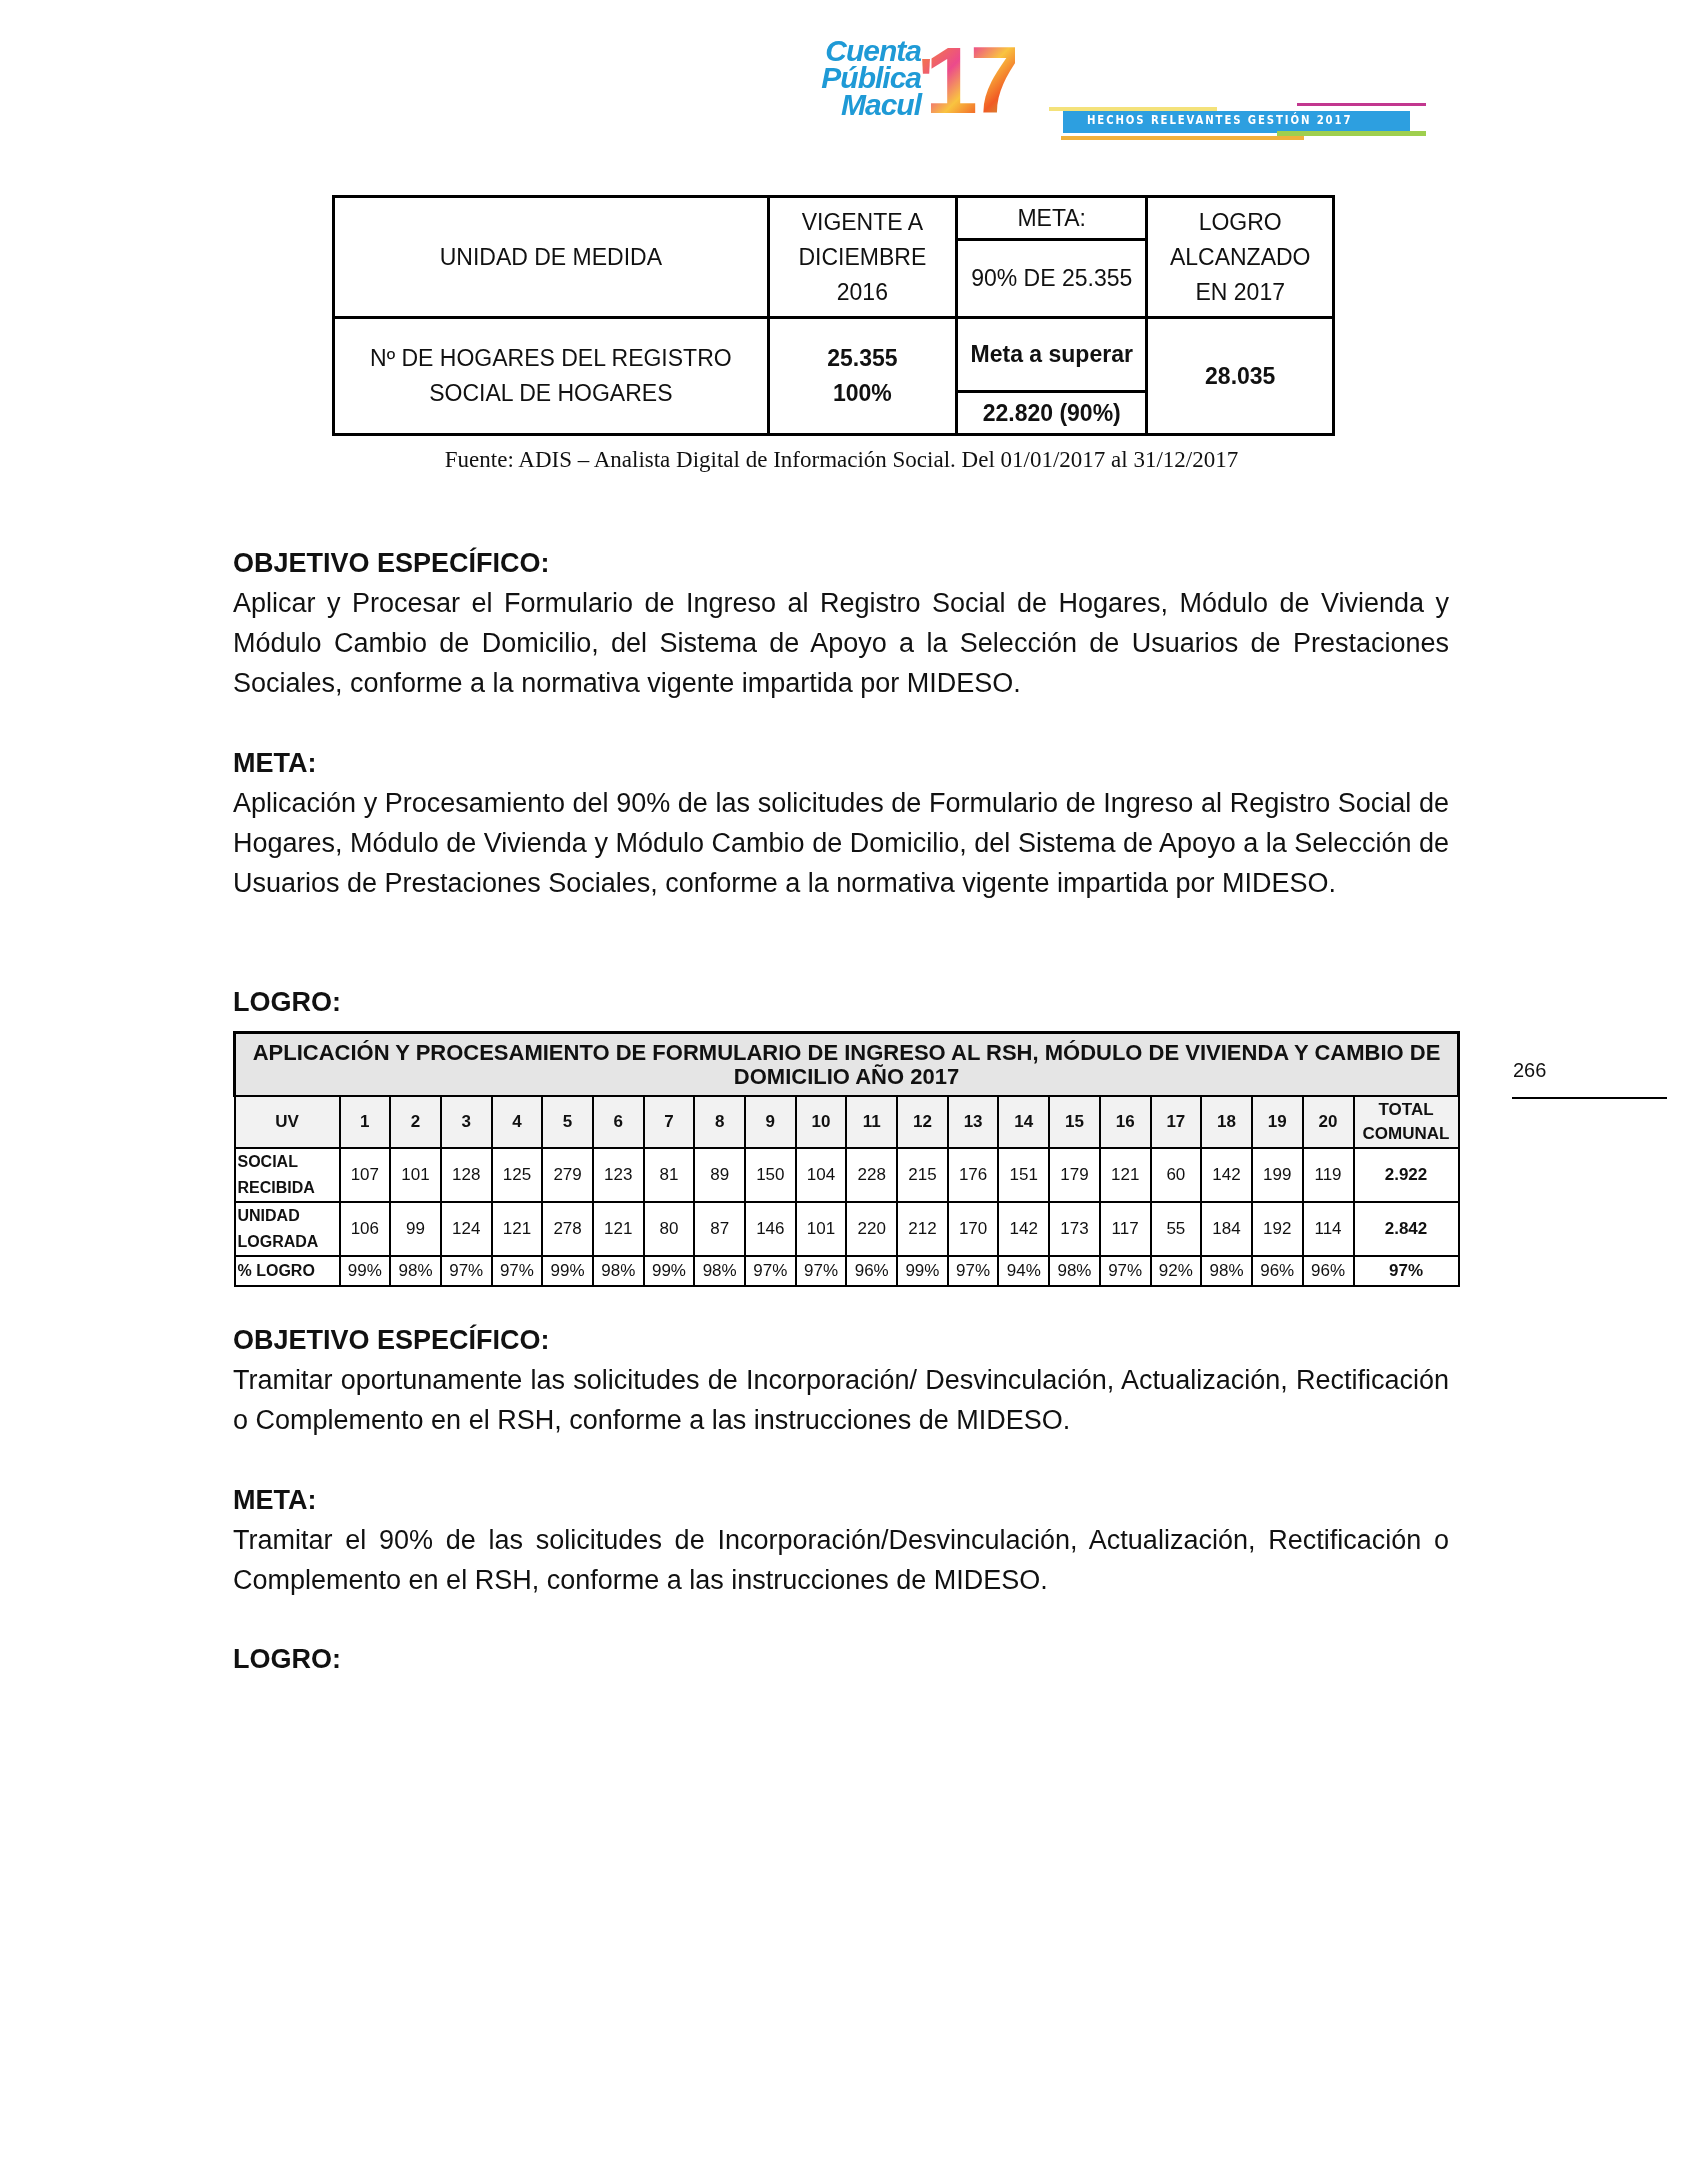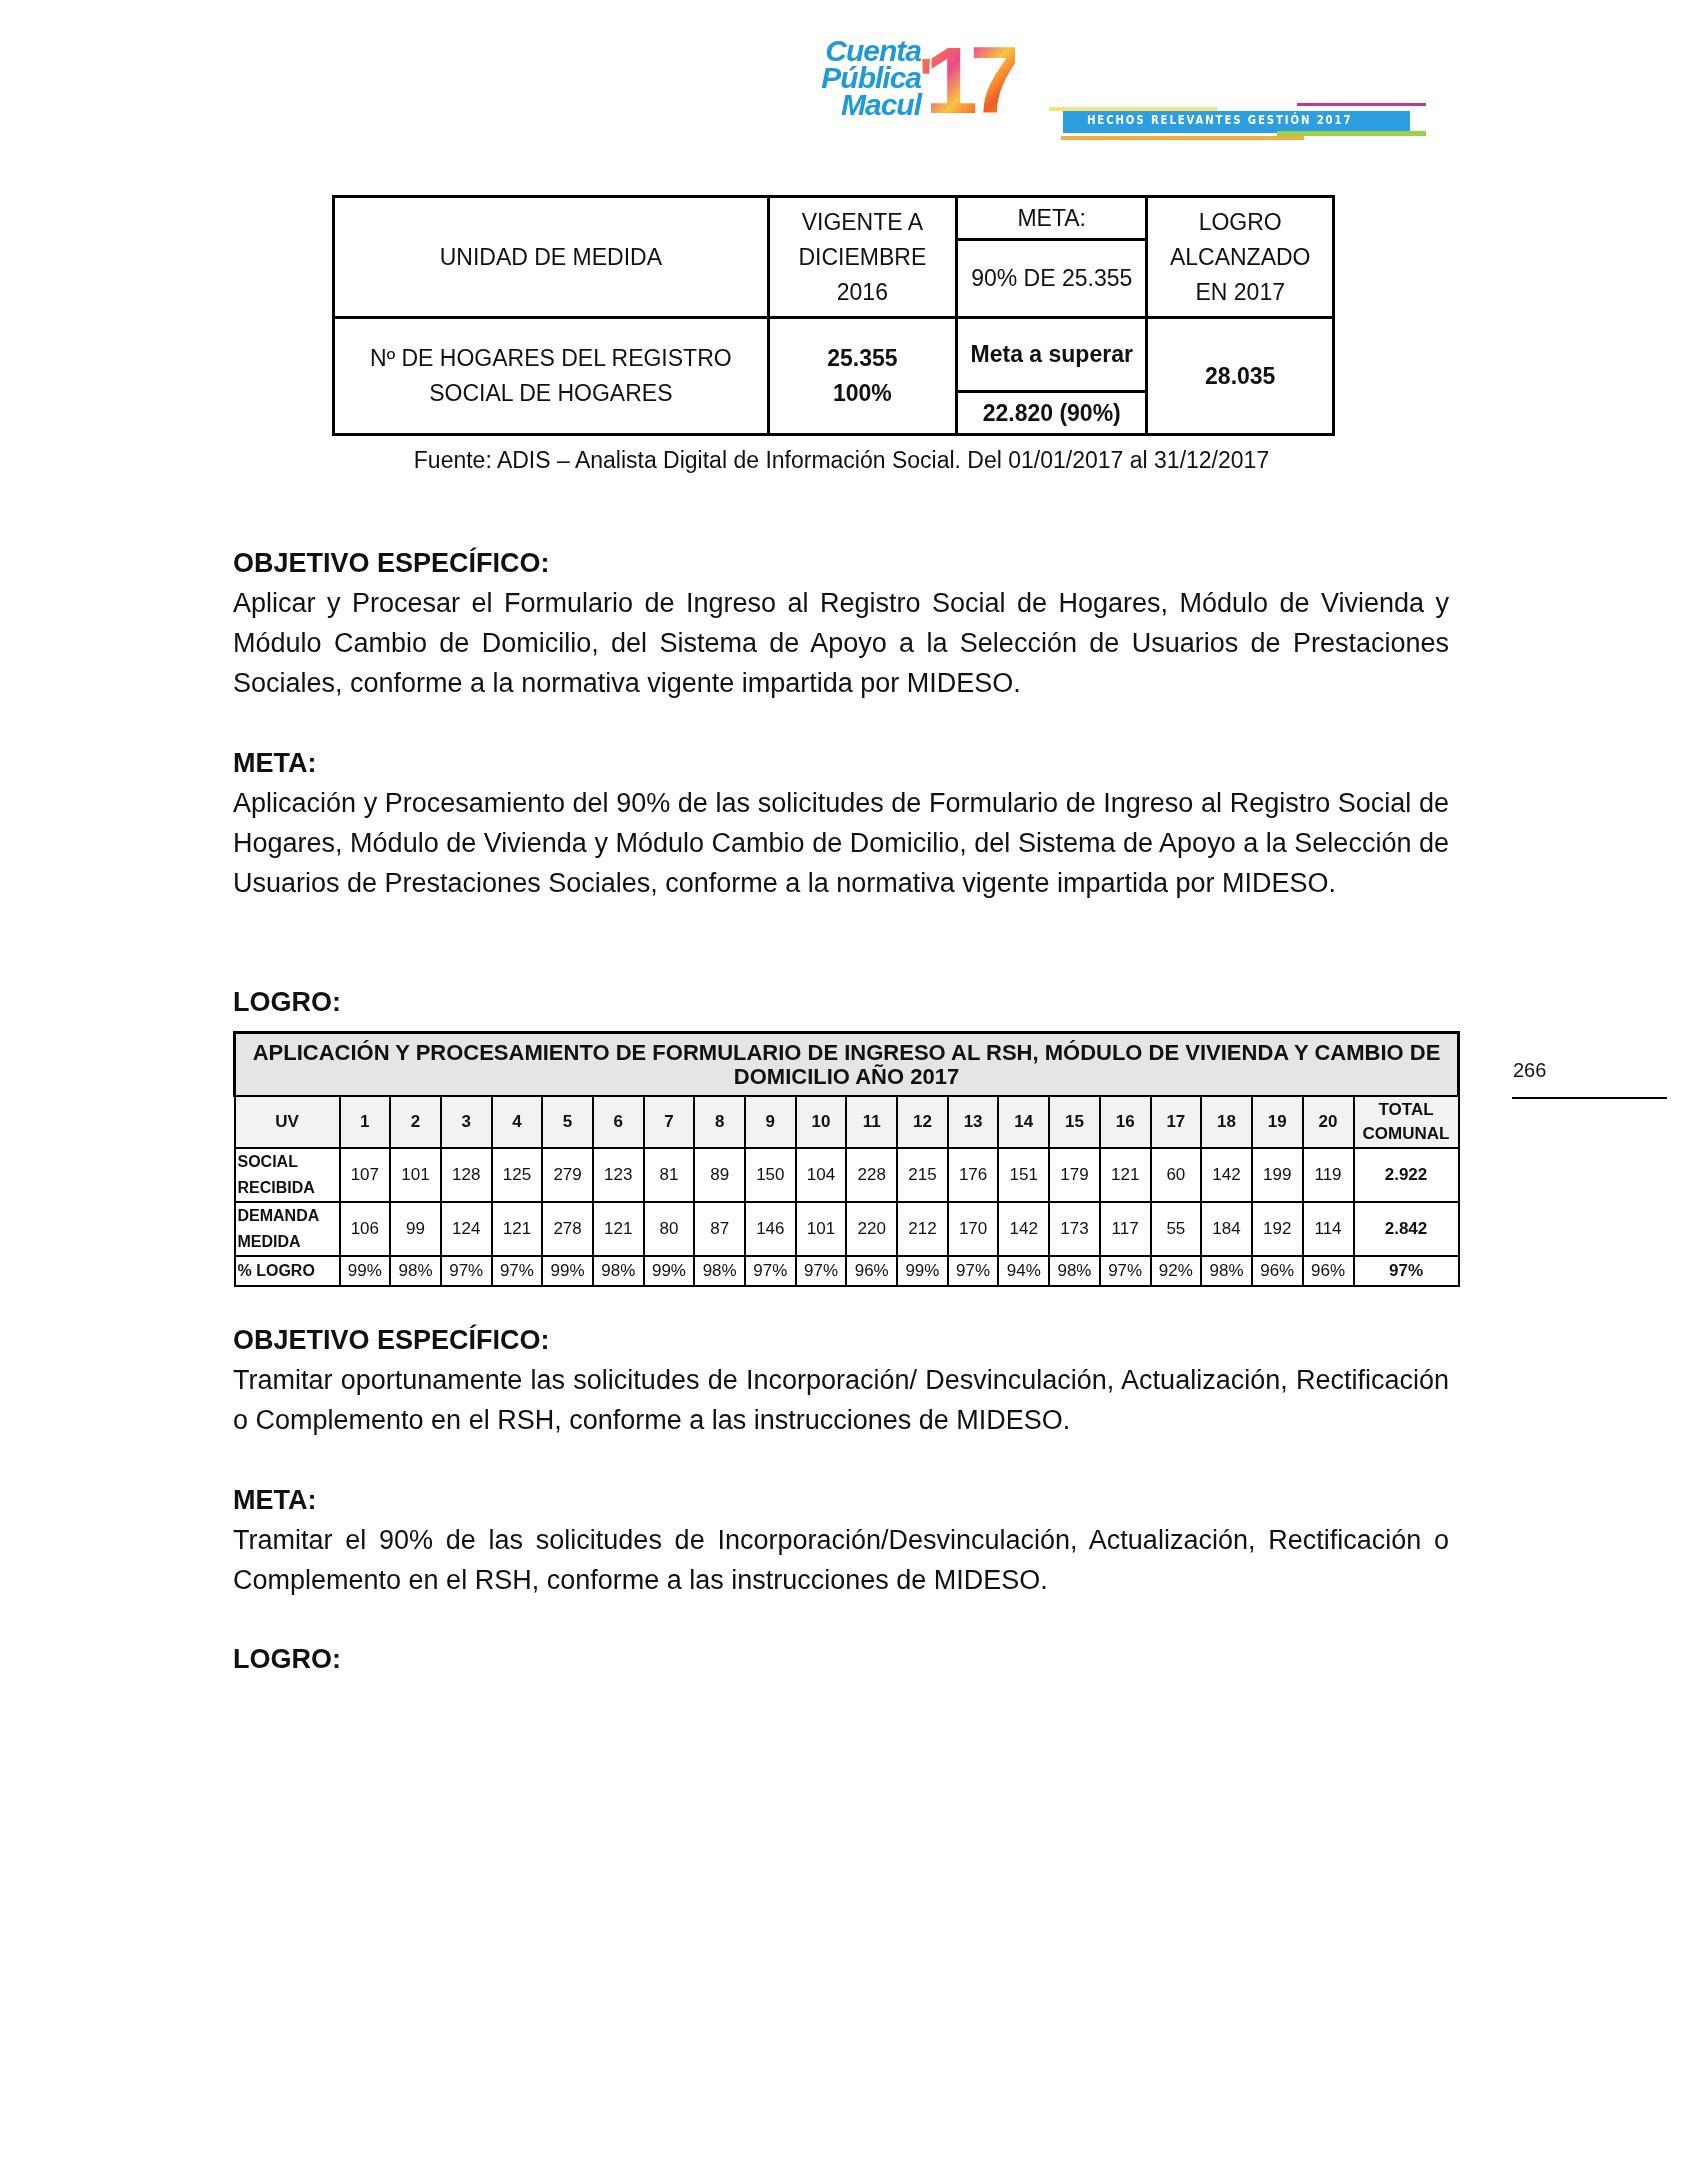--- a/index.html
+++ b/index.html
@@ -19,21 +19,21 @@
   .banner .bar-orange { position:absolute; left:12px; top:37px; width:243px; height:4px; background:#f0b13c; }
   .banner .bar-green { position:absolute; left:228px; top:32px; width:149px; height:5px; background:#9fcf4e; }
   .banner .banner-text { position:absolute; left:38px; top:13px; font-family:"DejaVu Sans", sans-serif; font-weight:bold; font-size:13px; letter-spacing:2.4px; color:#ffffff; white-space:nowrap; transform:scaleX(0.78); transform-origin:left; }
 
   
   table { border-collapse:collapse; }
   .t1 { position:absolute; left:332px; top:195px; width:1003px; font-size:23px; }
   .t1 td { border:3px solid #000; text-align:center; vertical-align:middle; padding:2px 8px; line-height:35px; }
   .t1 .bold { font-weight:bold; }
 
-  .source { position:absolute; left:0; width:1683px; top:447px; text-align:center; font-size:23px; }
+  .source { position:absolute; left:0; width:1683px; top:447px; text-align:center; font-size:23px;font-family:Liberation Serif, serif; }
 
   
   .section { position:absolute; left:233px; width:1216px; font-size:27px; line-height:40px; text-align:justify; }
   .section h3 { margin:0; font-size:27px; font-weight:bold; line-height:40px; }
   .section p { margin:0; }
 
   
   .t2 { position:absolute; left:233px; top:1031px; width:1227px; font-size:17px; }
   .t2 td { border:2px solid #000; text-align:center; vertical-align:middle; padding:0 2px; line-height:24px; }
   .t2 .title-cell { background:#e5e5e5; font-weight:bold; font-size:22px; height:61px; border-width:3px 3px 2px 3px; }
@@ -153,21 +153,21 @@
         <td>151</td>
         <td>179</td>
         <td>121</td>
         <td>60</td>
         <td>142</td>
         <td>199</td>
         <td>119</td>
         <td class="total">2.922</td>
       </tr>
   <tr class="data" id="uv-row-1">
-    <td class="rowlabel">DEMANDA MEDIDA</td>
+    <td class="rowlabel">UNIDAD LOGRADA</td>
   <td>106</td>
         <td>99</td>
         <td>124</td>
         <td>121</td>
         <td>278</td>
         <td>121</td>
         <td>80</td>
         <td>87</td>
         <td>146</td>
         <td>101</td>

